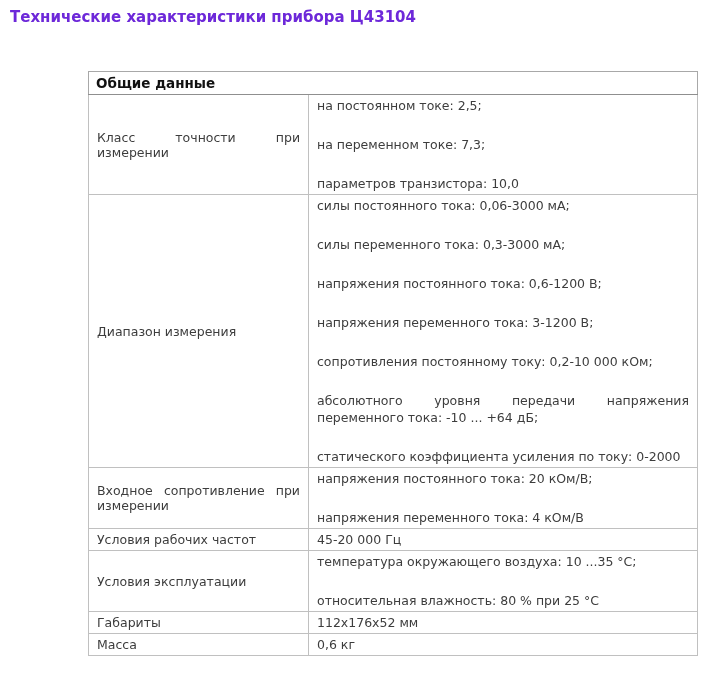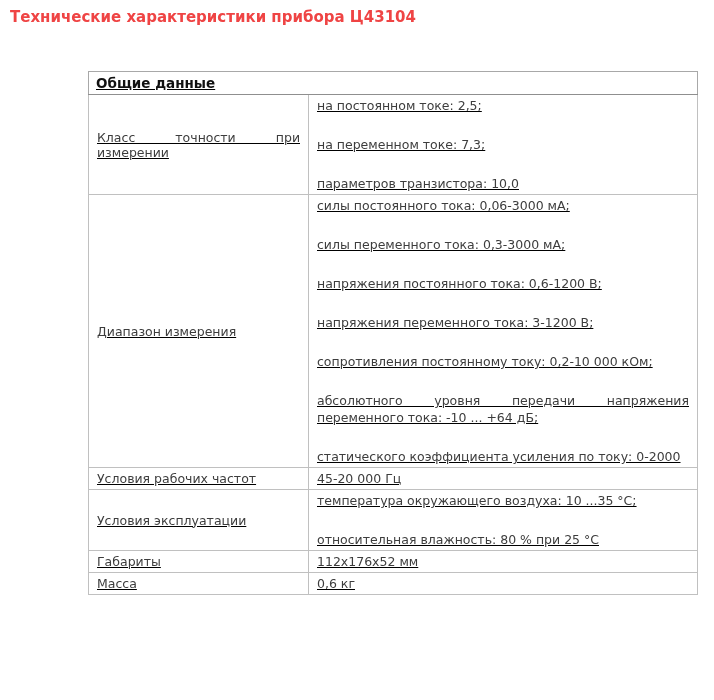--- a/index.html
+++ b/index.html
@@ -9,25 +9,24 @@
     background: #ffffff;
     width: 714px;
     height: 700px;
     font-family: "DejaVu Sans", "Liberation Sans", sans-serif;
   }
   .page-title {
     margin: 8px 0 0 10px;
     font-size: 15px;
     line-height: 19px;
     font-weight: bold;
-    color: #ef4444;
+    color: #6d28d9;
   }
   .spec-table-wrap {
     margin: 44px 0 0 88px;
-    text-decoration: underline;
   }
   table.spec-table {
     border-collapse: collapse;
     table-layout: fixed;
     width: 609px;
     font-size: 12.5px;
     color: #3d3d3d;
     border: 1px solid #a8a8a8;
   }
   table.spec-table col.c1 { width: 220px; }
@@ -85,20 +84,27 @@
           <p>силы постоянного тока: 0,06-3000 мА;</p>
           <p>силы переменного тока: 0,3-3000 мА;</p>
           <p>напряжения постоянного тока: 0,6-1200 В;</p>
           <p>напряжения переменного тока: 3-1200 В;</p>
           <p>сопротивления постоянному току: 0,2-10 000 кОм;</p>
           <p>абсолютного уровня передачи напряжения переменного тока: -10 ... +64 дБ;</p>
           <p>статического коэффициента усиления по току: 0-2000</p>
         </td>
       </tr>
 
+      <tr>
+        <td>Входное сопротивление при измерении</td>
+        <td>
+          <p>напряжения постоянного тока: 20 кОм/В;</p>
+          <p>напряжения переменного тока: 4 кОм/В</p>
+        </td>
+      </tr>
 
       <tr>
         <td>Условия рабочих частот</td>
         <td>
           <p>45-20 000 Гц</p>
         </td>
       </tr>
 
 
       <tr>

